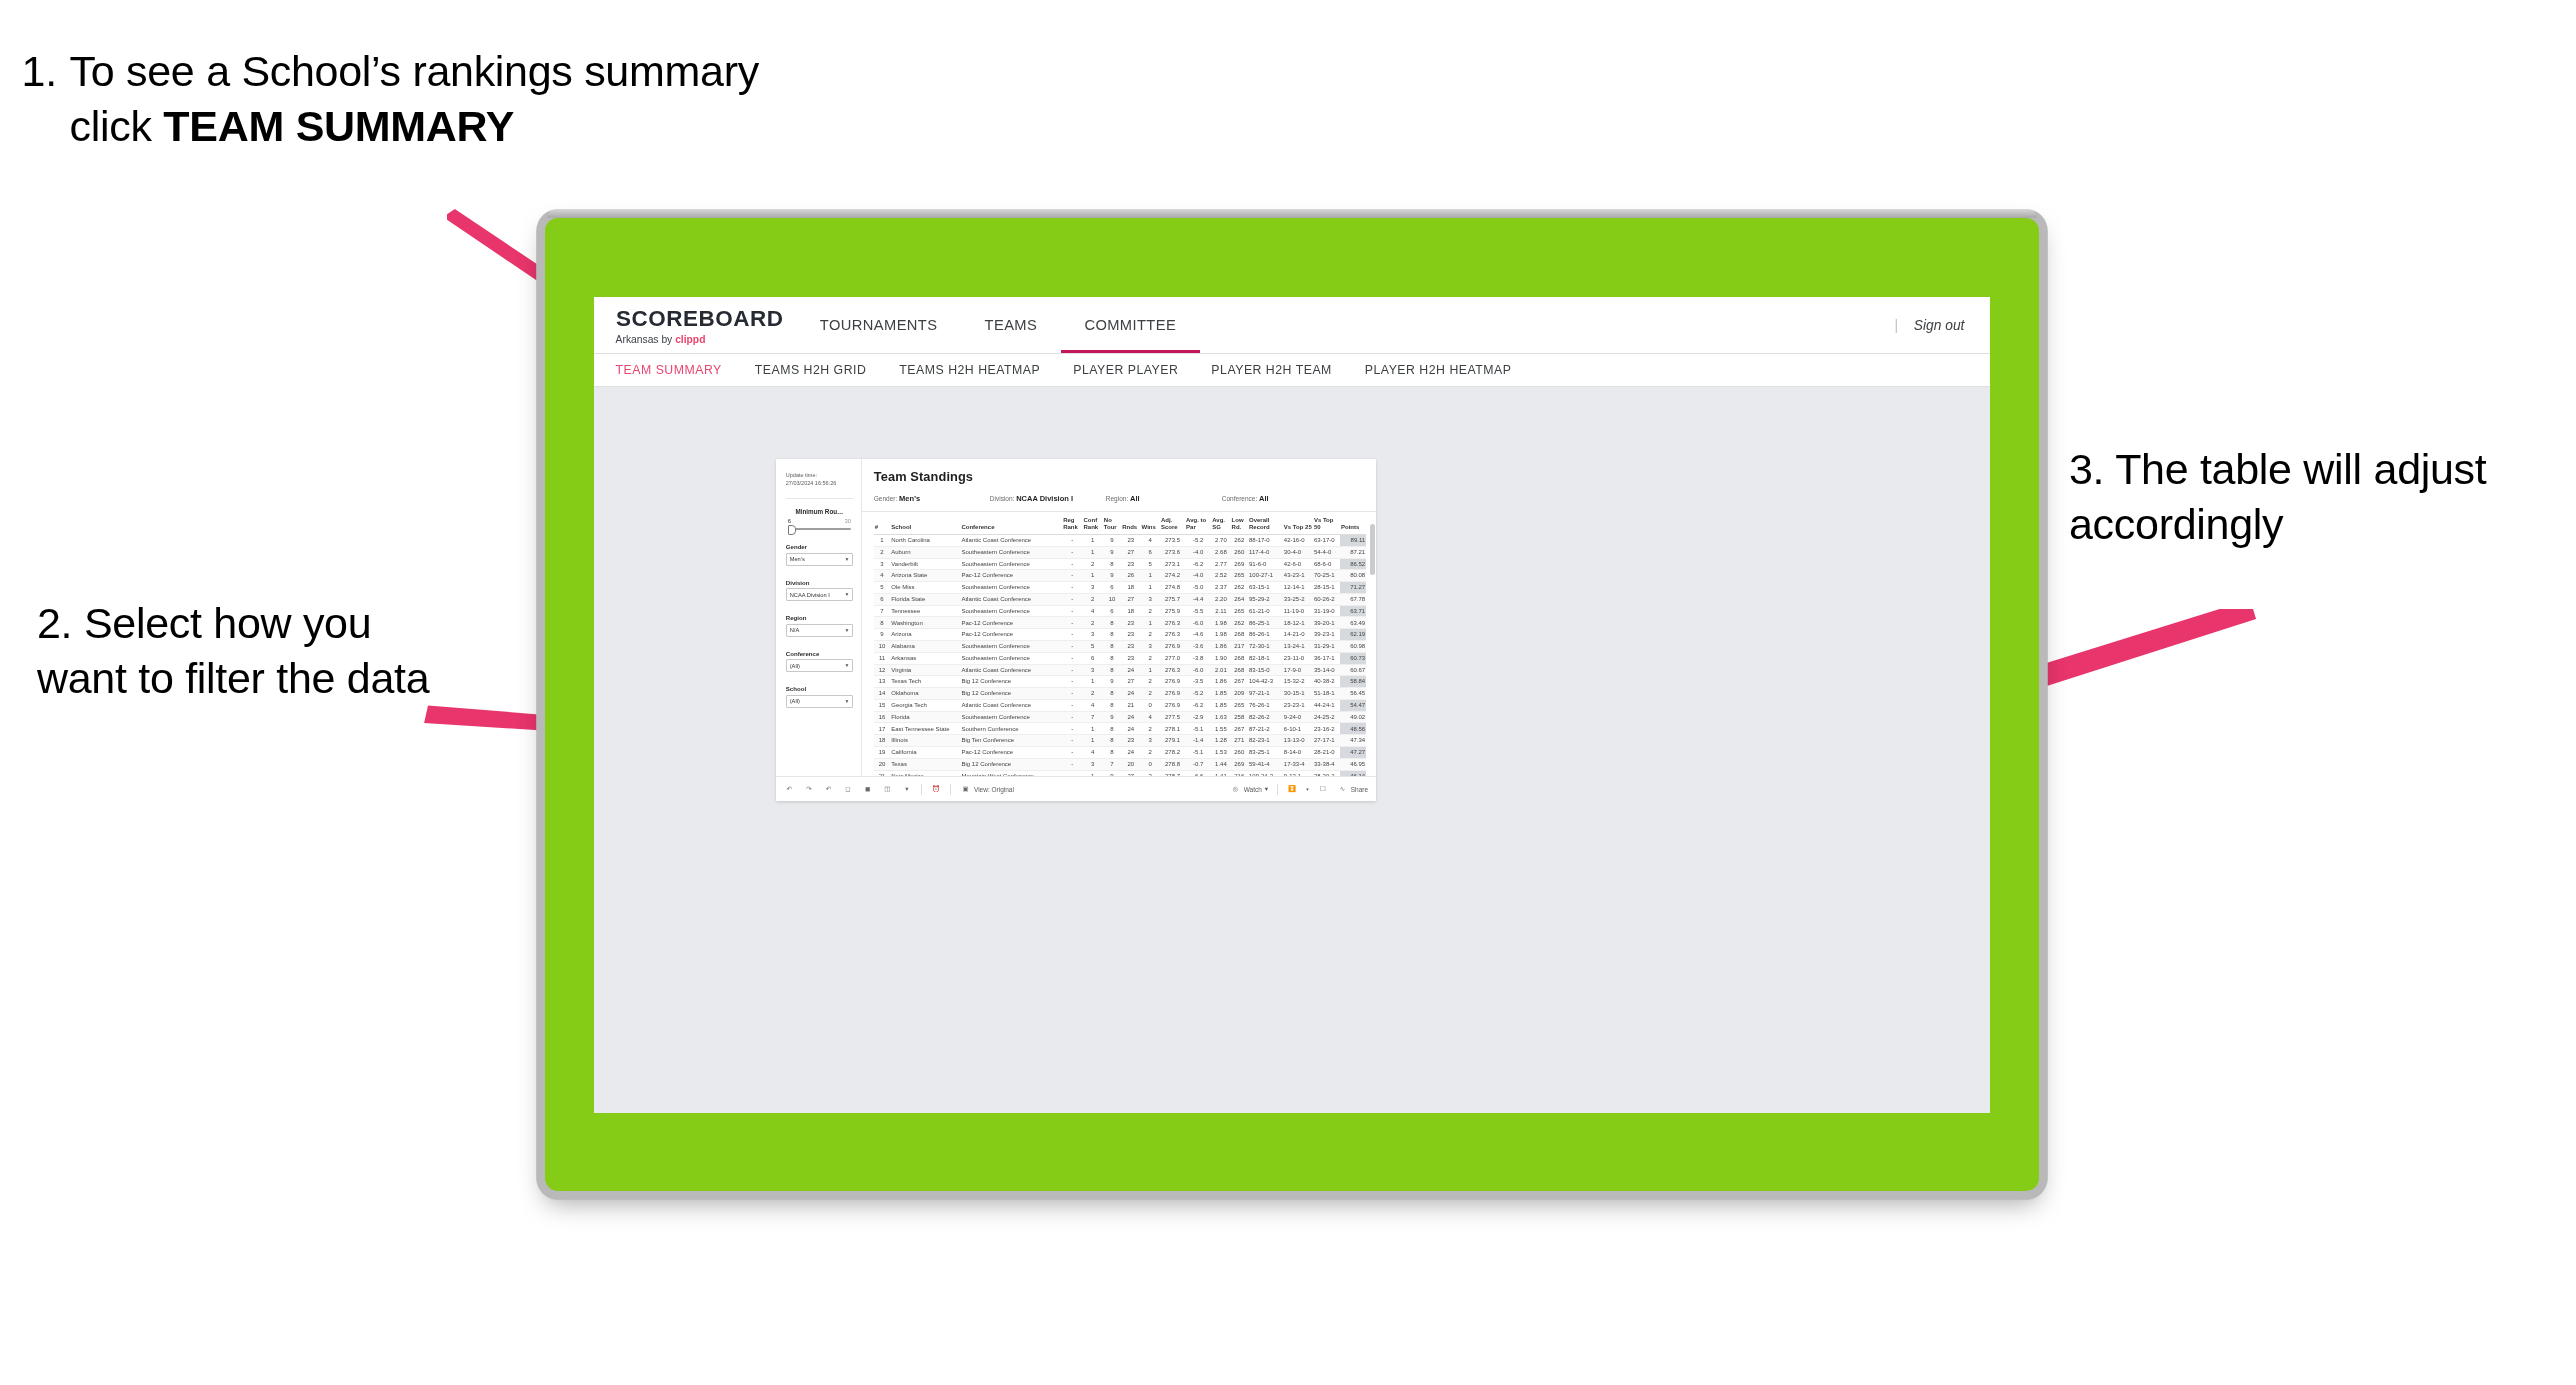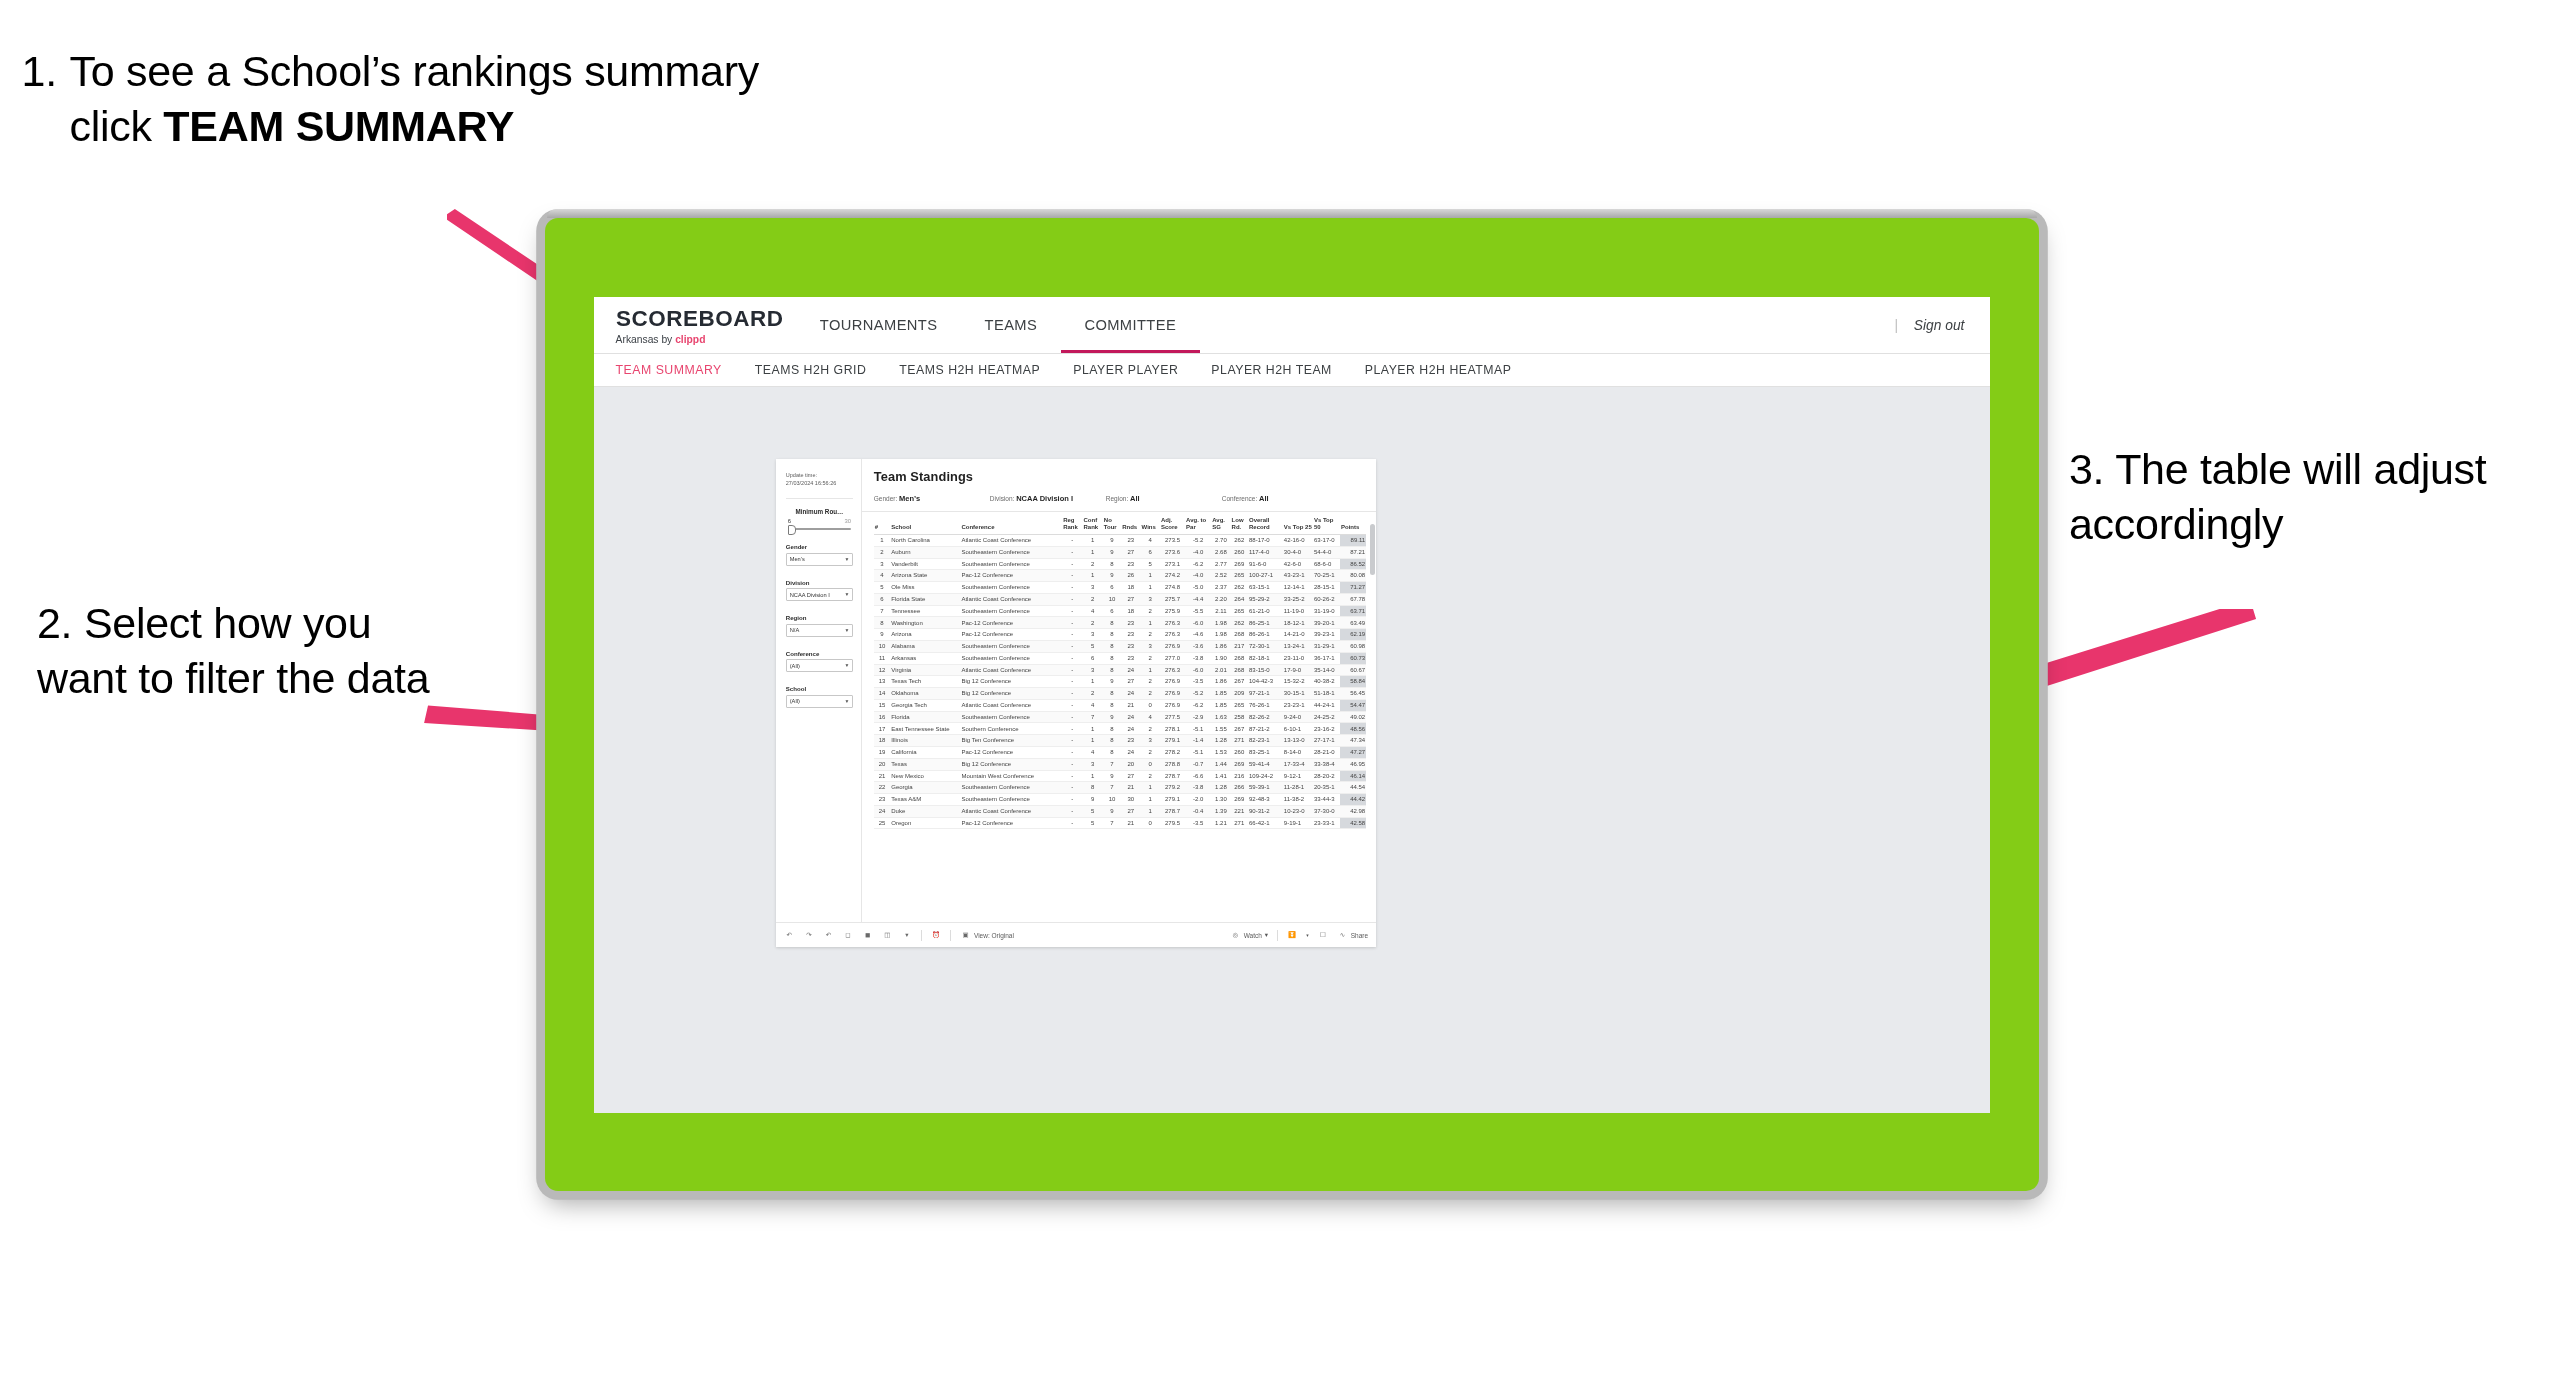--- a/index.html
+++ b/index.html
@@ -58,21 +58,21 @@
   .signout{cursor:pointer;font-style:italic;}
 
   
   #subnav{height:32px;background:#fff;display:flex;align-items:center;
           padding-left:21.6px;gap:33px;border-bottom:1px solid #e0e0e0;}
   #subnav .sitem{font-size:12.3px;color:#3c4043;letter-spacing:0.5px;cursor:pointer;}
   #subnav .sitem.active{color:#e8456f;}
 
   
   #canvas{position:relative;height:727px;background:#e8eaed;}
-  #report{position:absolute;left:182px;top:72px;width:600px;height:488px;
+  #report{position:absolute;left:182px;top:72px;width:600px;height:342px;
           background:#fff;box-shadow:0 1px 2.9px rgba(0,0,0,.16);display:flex;
           flex-direction:column;}
   #report-body{flex:1;display:flex;min-height:0;}
 
   
   #filters{width:86px;border-right:1px solid #e6e6e6;padding:11.8px 7.9px 0 9.8px;box-sizing:border-box;}
   .upd{font-size:5.5px;color:#5a5a5a;line-height:1.5;}
   .fdiv{height:1px;background:#e6e6e6;margin:10.8px 0 8.8px 0;}
   .fblock{margin-bottom:12.8px;}
   .flabel{font-size:6.1px;color:#2b2b2b;font-weight:700;margin-bottom:2.9px;}

